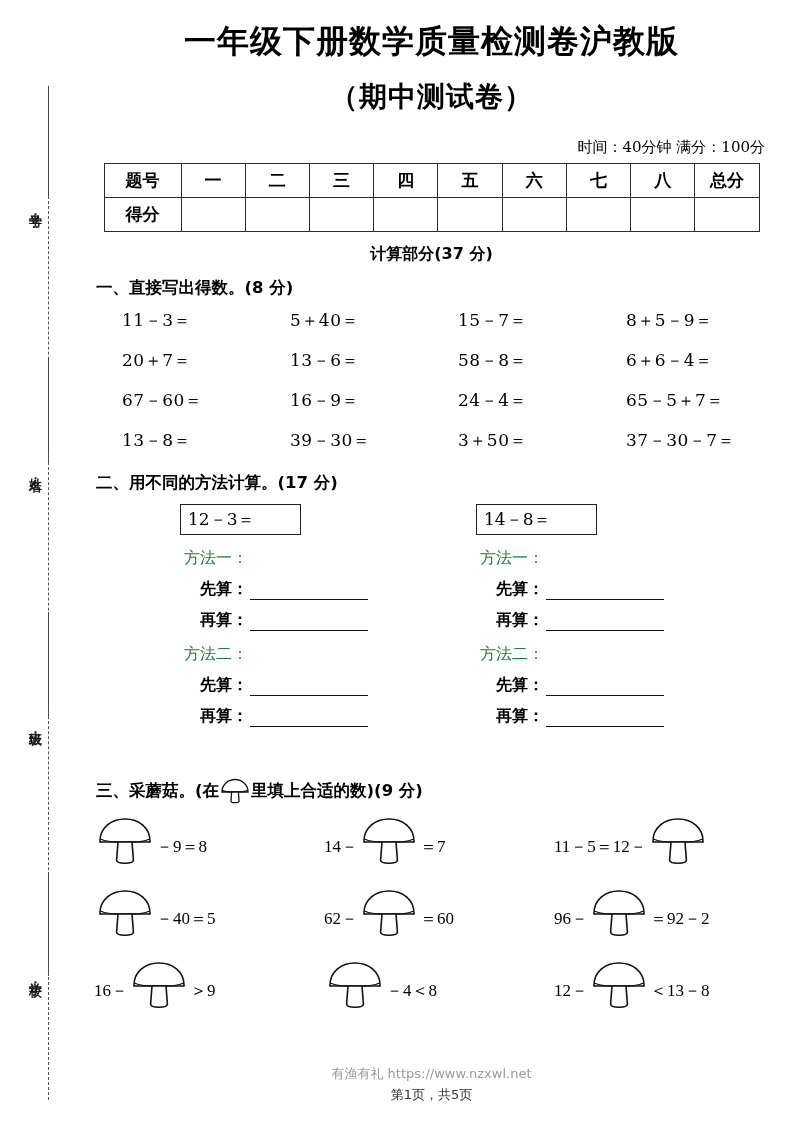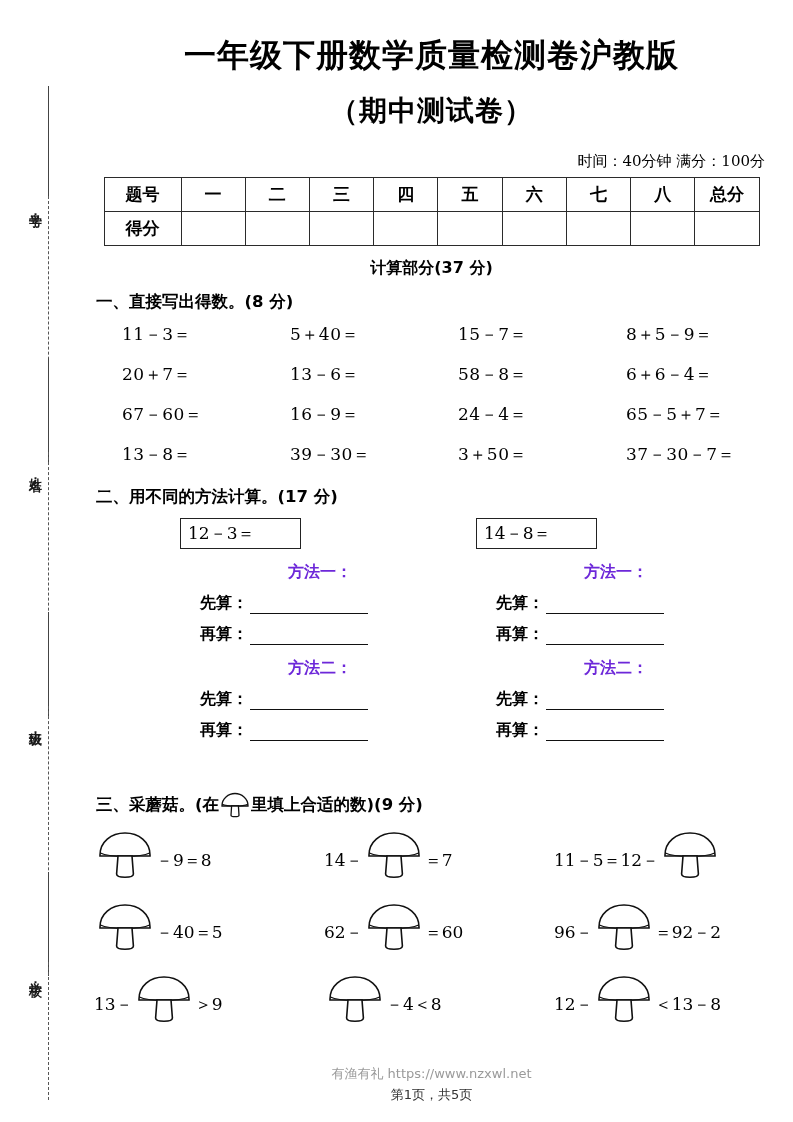--- a/index.html
+++ b/index.html
@@ -54,21 +54,21 @@
     left: 70px; top: 0;
     width: 723px; height: 1122px;
   }
 
   .title {
     text-align: center;
     font-family: "DejaVu Serif", serif;
     font-weight: bold;
     font-size: 32px;
     letter-spacing: 1px;
-    margin-top: 34px;
+    margin-top: 20px;
     color: #000;
   }
   .subtitle {
     text-align: center;
     font-family: "DejaVu Serif", serif;
     font-weight: bold;
     font-size: 28px;
     letter-spacing: 1px;
     margin-top: 14px;
     color: #000;
@@ -152,25 +152,24 @@
     border: 1px solid #222;
     padding: 3px 46px 3px 7px;
     font-family: "DejaVu Serif", serif;
     font-size: 17px;
     color: #000;
     background: #fff;
     margin-left: 14px;
   }
   .method-label {
     font-family: "DejaVu Sans", sans-serif;
-    font-weight: bold;
+    font-weight: normal;
     font-size: 16px;
-    color: #6d28d9;
+    color: #15803d;
     margin: 13px 0 0 18px;
-    text-align: center;
   }
   .fill-row {
     font-family: "DejaVu Sans", sans-serif;
     font-weight: bold;
     font-size: 16px;
     color: #000;
     margin: 10px 0 0 34px;
     display: flex;
     align-items: flex-end;
   }
@@ -192,21 +191,21 @@
   }
   .mush-item {
     display: flex;
     align-items: center;
     font-family: "DejaVu Serif", serif;
     font-size: 17px;
     color: #000;
     height: 58px;
     white-space: nowrap;
   }
-  .mush-item .op { padding: 0 2px; position: relative; top: 4px; }
+  .mush-item .op { padding: 0 2px; position: relative; top: 4px; font-family: Liberation Serif, serif; }
   .mush-item .mushroom { margin: 0 1px; }
 
   
   .footer {
     position: absolute;
     left: 0; right: 0;
     bottom: 18px;
     text-align: center;
   }
   .footer .watermark {
@@ -408,21 +407,21 @@
       <span class="op">96－</span>
       <svg class="mushroom" width="56" height="52" viewBox="0 0 56 52">
         <path d="M3 25 C3 12 14 3 28 3 C42 3 53 12 53 25 L53 26 L3 26 Z" fill="#fff" stroke="#111" stroke-width="1.6"></path>
         <path d="M3.4 23 C12 27.5 44 27.5 52.6 23" fill="none" stroke="#111" stroke-width="1.4"></path>
         <path d="M21 26 L19.6 44 C19.6 48.4 36.4 48.4 36.4 44 L35 26 Z" fill="#fff" stroke="#111" stroke-width="1.6"></path>
       </svg>
       <span class="op">＝92－2</span>
     </div>
 
     <div class="mush-item">
-      <span class="op">13－</span>
+      <span class="op">16－</span>
       <svg class="mushroom" width="56" height="52" viewBox="0 0 56 52">
         <path d="M3 25 C3 12 14 3 28 3 C42 3 53 12 53 25 L53 26 L3 26 Z" fill="#fff" stroke="#111" stroke-width="1.6"></path>
         <path d="M3.4 23 C12 27.5 44 27.5 52.6 23" fill="none" stroke="#111" stroke-width="1.4"></path>
         <path d="M21 26 L19.6 44 C19.6 48.4 36.4 48.4 36.4 44 L35 26 Z" fill="#fff" stroke="#111" stroke-width="1.6"></path>
       </svg>
       <span class="op">＞9</span>
     </div>
 
     <div class="mush-item">
       <span class="op"></span>

